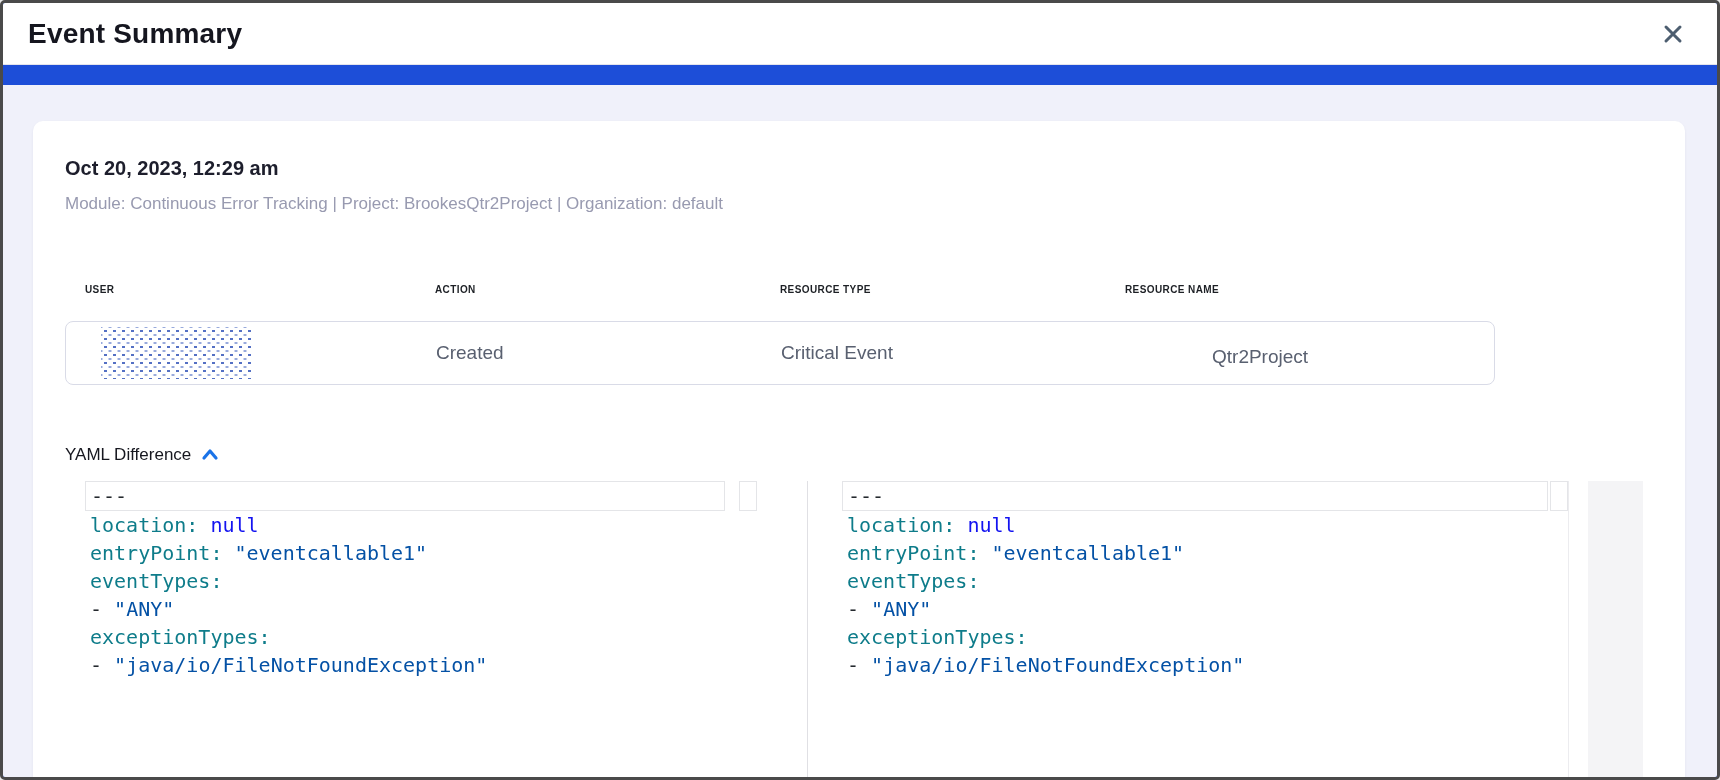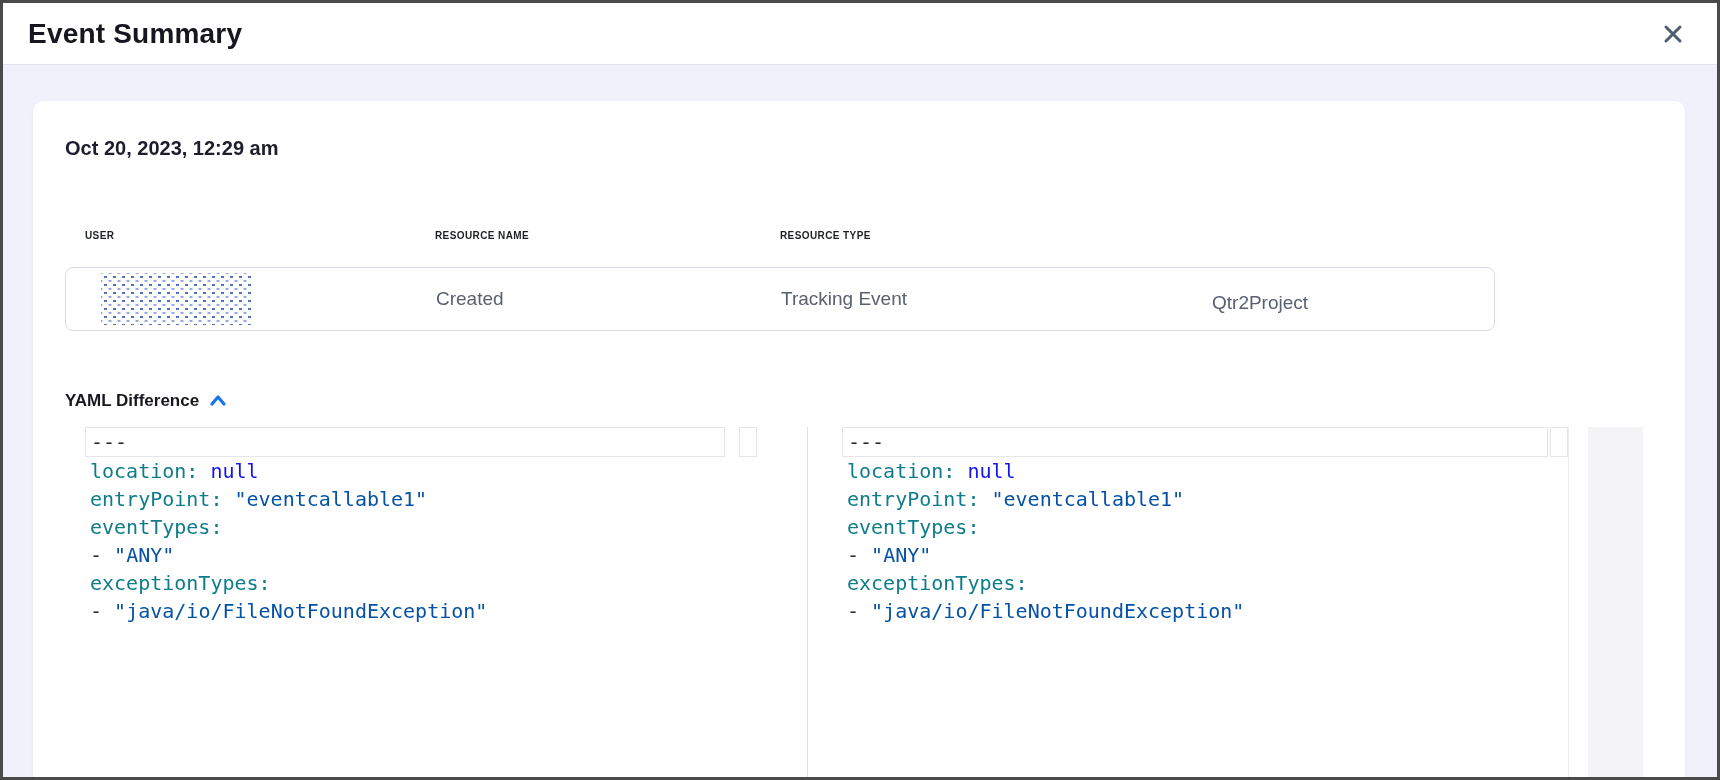--- a/index.html
+++ b/index.html
@@ -3,24 +3,24 @@
 <meta charset="utf-8">
 <style>
   * { margin:0; padding:0; box-sizing:border-box; }
   html,body { background:#e8e8e8; }
   body { font-family:"Liberation Sans", sans-serif; }
 
   .screen {
     width:1720px; height:780px;
     background:#1d4ed8;
     border:3px solid #4a4a4a;
-    border-radius:0;
+    border-radius:5px;
     overflow:hidden;
     position:relative;
-    display:flex; flex-direction:column;
+    display:flex; flex-direction:column;gap:20px;
   }
 
   
   .modal-header {
     height:62px; flex:0 0 62px;
     background:#fff;
     border-bottom:1px solid #e4e4ec;
     display:flex; align-items:center; justify-content:space-between;
     padding:0 28px 0 25px;
   }
@@ -77,21 +77,21 @@
       radial-gradient(circle, #93a6da 1.1px, transparent 1.3px);
     background-size:9px 8px, 9px 8px;
     background-position:0 0, 4.5px 4px;
   }
 
   
   .yaml-label-row {
     margin-top:60px;
     display:flex; align-items:center; gap:10px;
   }
-  .yaml-label { font-size:17px; font-weight:700; color:#16171f; }
+  .yaml-label { font-size:17px; font-weight:400; color:#16171f; }
   .chev { display:flex; align-items:center; cursor:pointer; }
 
   .diff {
     margin:16px 18px 0 16px;
     flex:1; min-height:0;
     display:flex; align-items:stretch;
     font-family:"DejaVu Sans Mono","Liberation Mono",monospace;
     font-size:20px;
   }
   .pane-left {
@@ -134,33 +134,35 @@
       <svg width="22" height="22" viewBox="0 0 22 22">
         <path d="M4 4 L18 18 M18 4 L4 18" stroke="#4d5e70" stroke-width="3" stroke-linecap="round" fill="none"></path>
       </svg>
     </button>
   </header>
 
   <div class="modal-body">
     <div class="card">
 
       <div class="timestamp">Oct 20, 2023, 12:29 am</div>
+      <div class="context">Module: Continuous Error Tracking | Project: BrookesQtr2Project | Organization: default</div>
 
       <div class="table-head">
         <span>USER</span>
+        <span>ACTION</span>
+        <span>RESOURCE TYPE</span>
         <span>RESOURCE NAME</span>
-        <span>RESOURCE TYPE</span>
       </div>
 
       <div class="row-box">
         <div class="cell">
           <div class="redacted"></div>
         </div>
         <div class="cell">Created</div>
-        <div class="cell">Tracking Event</div>
+        <div class="cell">Critical Event</div>
         <div class="cell cell-resource-name">Qtr2Project</div>
       </div>
 
       <div class="yaml-label-row">
         <span class="yaml-label">YAML Difference</span>
         <span class="chev">
           <svg width="18" height="16" viewBox="0 0 18 16">
             <polyline points="3,11 9,4 15,11" stroke="#1a73e8" stroke-width="3.2" fill="none" stroke-linecap="round" stroke-linejoin="round"></polyline>
           </svg>
         </span>

